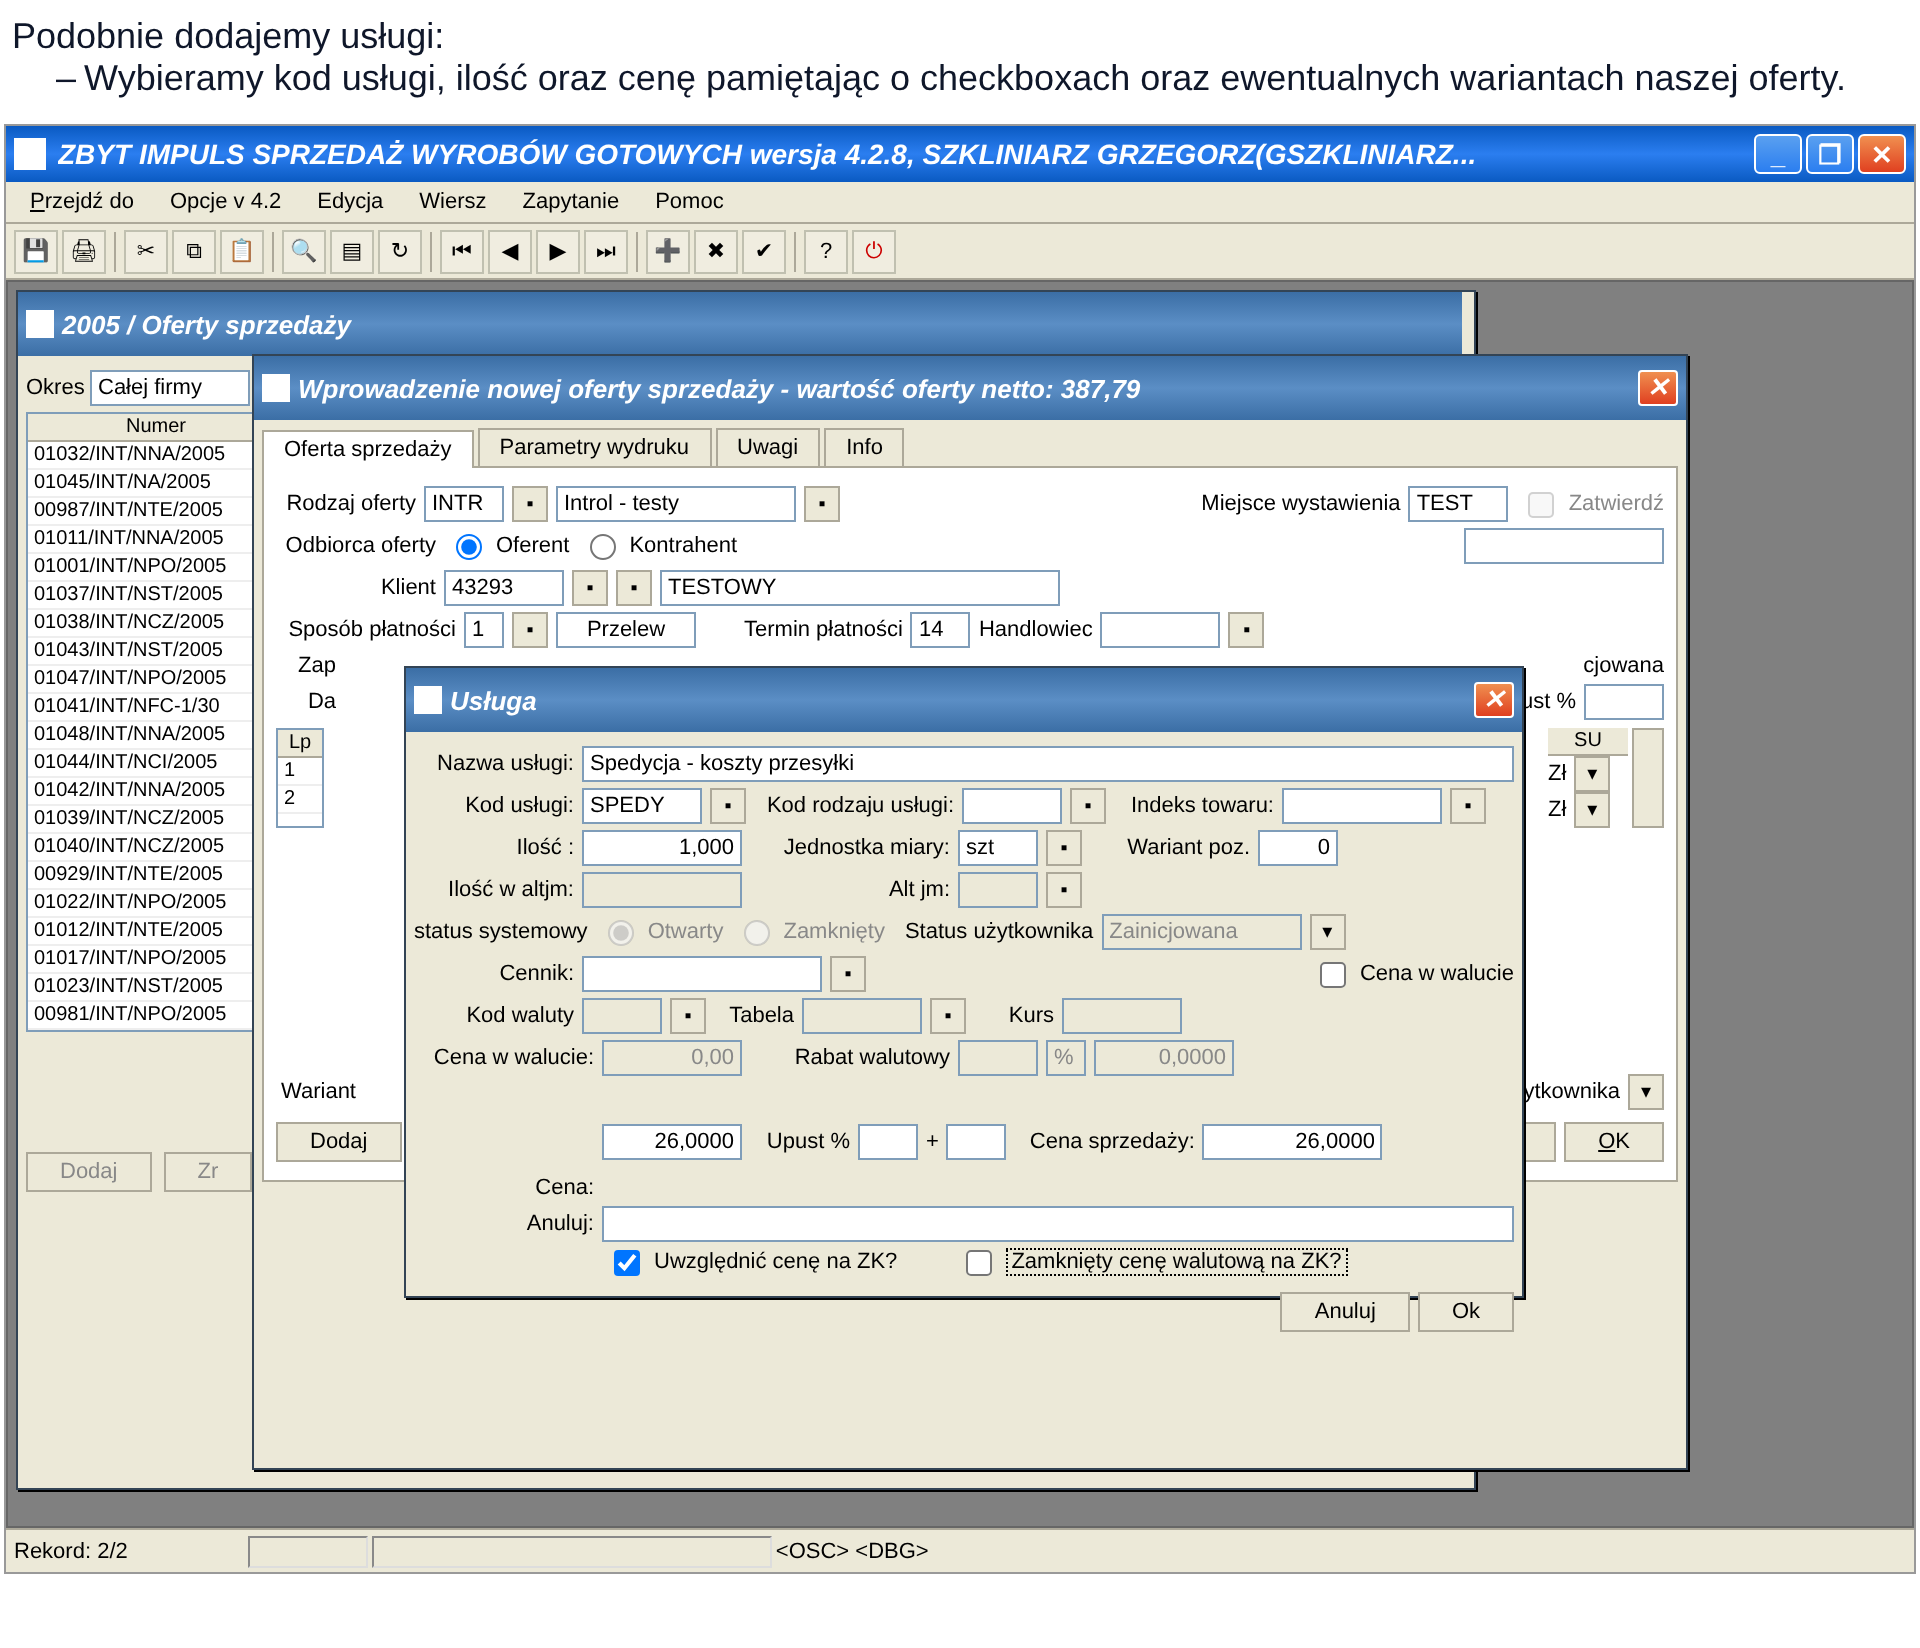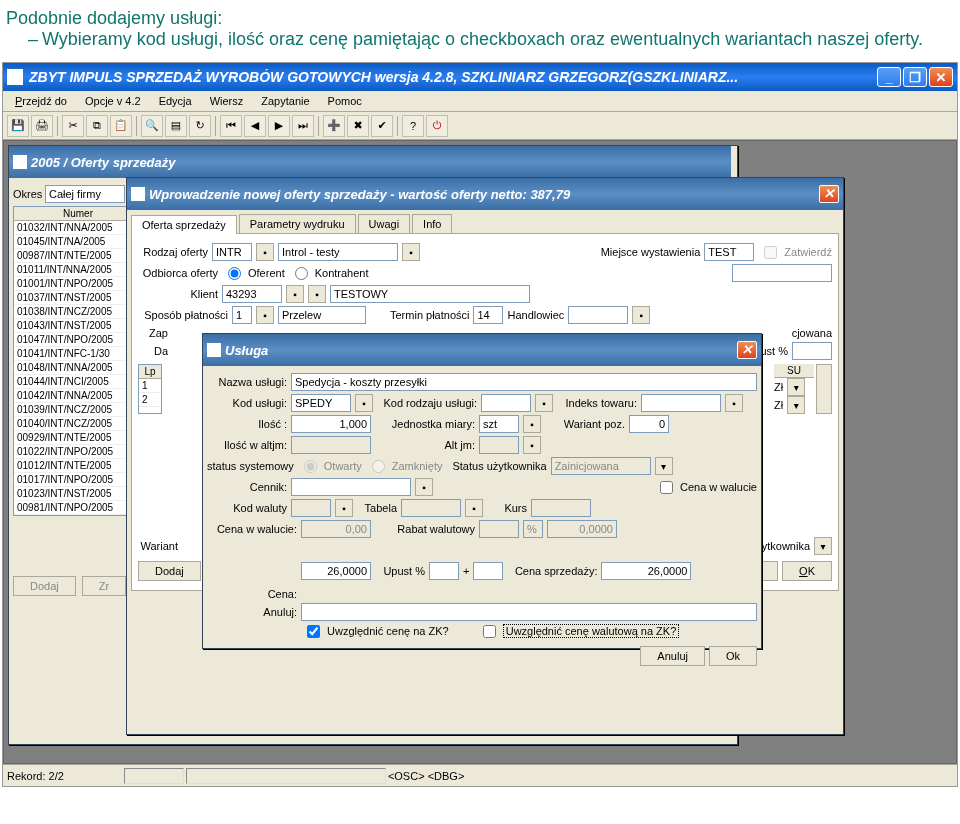--- a/index.html
+++ b/index.html
@@ -1,17 +1,17 @@
 <!DOCTYPE html>
 <html><head>
 <meta charset="utf-8">
 <style>
 * { box-sizing: border-box; margin: 0; padding: 0; font-family: Tahoma, Arial, sans-serif; }
 body { background: #fff; font-size: 11px; color: #000; width: 960px; }
-.doc-text { padding: 8px 6px 4px 6px; font-family: 'Times New Roman', serif; font-size: 18px; color: #0f766e; }
+.doc-text { padding: 8px 6px 4px 6px; font-family: 'Times New Roman', serif; font-size: 18px; color: #0f172a; }
 .doc-text .dash { display: inline-block; width: 18px; text-align: center; }
 .doc-text .list-line { padding-left: 18px; }
 .app-container { position: relative; margin: 8px 2px; border: 1px solid #999; }
 .titlebar { display: flex; align-items: center; height: 28px; background: linear-gradient(to bottom, #0a5ac2 0%, #2b7ef0 50%, #0a5ac2 100%); color: #fff; padding: 0 4px; }
 .titlebar .app-icon { width: 16px; height: 16px; background: #fff; margin-right: 6px; }
 .titlebar .title-text { font-weight: bold; font-style: italic; font-size: 14px; flex: 1; white-space: nowrap; overflow: hidden; }
 .winbtns { display: flex; gap: 2px; }
 .winbtn { width: 24px; height: 20px; border: 1px solid #fff; border-radius: 3px; display: flex; align-items: center; justify-content: center; font-weight: bold; font-size: 13px; cursor: pointer; }
 .winbtn.min, .winbtn.max { background: linear-gradient(to bottom, #5aa0f0, #2b7ef0); color: #fff; }
 .winbtn.close { background: linear-gradient(to bottom, #f09050, #e04020); color: #fff; }
@@ -184,21 +184,21 @@
             <span class="label" style="width:80px;">Klient</span>
             <input class="textbox" style="width: 60px;" value="43293">
             <button class="lov-btn">▪</button>
             <button class="lov-btn">▪</button>
             <input class="textbox" style="width: 200px;" value="TESTOWY">
           </div>
           <div class="field-row">
             <span class="label" style="width:90px;">Sposób płatności</span>
             <input class="textbox" style="width: 20px;" value="1">
             <button class="lov-btn">▪</button>
-            <input class="textbox" style="width: 88px;" value="Przelew">
+            <input class="textbox" style="width: 70px; text-align: center;" value="Przelew">
             <span class="label" style="margin-left:20px;">Termin płatności</span>
             <input class="textbox" style="width: 30px;" value="14">
             <span class="label" style="margin-left:0;">Handlowiec</span>
             <input class="textbox" style="width: 60px;">
             <button class="lov-btn">▪</button>
           </div>
           <div class="field-row">
             <span class="label" style="width:30px;">Zap</span>
             <span style="flex:1;"></span>
             <span>cjowana</span>
@@ -337,21 +337,21 @@
         </div>
         <div class="field-row">
           <span class="label" style="width:90px;">Anuluj:</span>
           <input class="textbox" style="flex: 1 1 0%;">
         </div>
         <div class="field-row">
           <span style="width:90px;"></span>
           <input type="checkbox" checked="" class="checkbox" style="">
           <span>Uwzględnić cenę na ZK?</span>
           <input type="checkbox" style="margin-left: 30px;" class="checkbox">
-          <span style="border:1px dotted #000; padding:0 2px;">Uwzględnić cenę walutową na ZK?</span>
+          <span style="border:1px dotted #000; padding:0 2px;">Zamknięty cenę walutową na ZK?</span>
         </div>
         <div class="field-row" style="justify-content:flex-end; margin-top:8px;">
           <button class="btn">Anuluj</button>
           <button class="btn">Ok</button>
         </div>
       </div>
     </div>
 
   </div>
 

